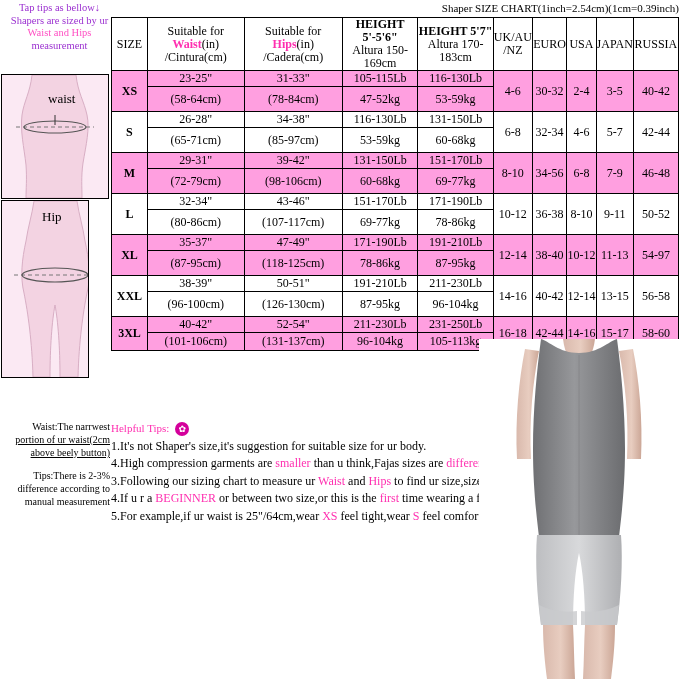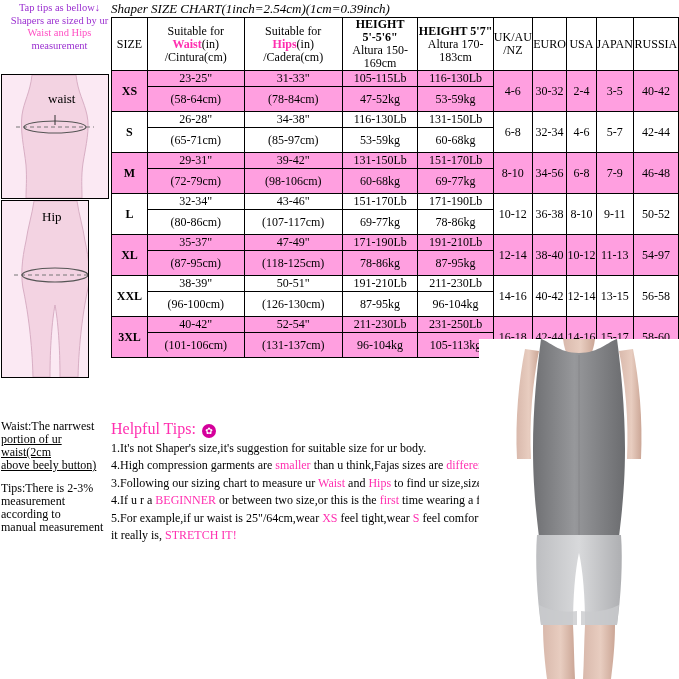--- a/index.html
+++ b/index.html
@@ -11,21 +11,21 @@
     color: #000000;
     position: relative;
     overflow: hidden;
   }
 
   
   #root { position:relative; width:679px; height:679px; }
 
   .title-bar {
     position:absolute; left:111px; top:0; width:568px; height:17px;
-    text-align:left; font-size:13px; line-height:17px;font-style:italic;
+    text-align:right; font-size:11px; line-height:17px;
   }
 
   
   .left-col {
     position:absolute; left:0; top:0; width:111px; height:679px;
   }
   .tap-note {
     position:absolute; left:1px; top:2px; width:117px; height:70px;
     font-size:10.5px; line-height:12.5px; text-align:center; color:#000;
   }
@@ -38,21 +38,21 @@
   }
   #waist-img { top:74px; width:108px; height:125px; }
   #hip-img { top:200px; width:88px; height:178px; }
 
   .img-label {
     position:absolute; font-size:13px; color:#000; z-index:3;
   }
 
   .waist-note {
     position:absolute; left:1px; top:420px; width:109px; height:120px;
-    font-size:12px; line-height:13px; text-align:left;
+    font-size:10px; line-height:13px; text-align:right;
   }
   .waist-note u { text-decoration: underline; }
 
   
   table.chart {
     position:absolute; left:111px; top:17px;
     border-collapse: collapse;
     table-layout: fixed;
   }
   table.chart td, table.chart th {
@@ -69,21 +69,21 @@
   .rowwhite { background:#ffffff; }
   .cellbig { font-size:13px; }
   .cellsm { font-size:12px; }
   .small-col { font-size:11.5px; }
 
   
   .tips {
     position:absolute; left:111px; top:420px; width:568px;
     font-size:12px; line-height:17.5px;
   }
-  .tips .head { color:#ff2fb0; font-size:16px; }
+  .tips .head { color:#ff2fb0; font-size:11px; }
   .tips .pink { color:#ff2fb0; }
   .tips .badge {
     display:inline-block; width:14px; height:14px; border-radius:50%;
     background:#d4009b; color:#fff; font-size:9px; line-height:14px;
     text-align:center; vertical-align:middle; margin-left:6px;
   }
 
   
   .model-wrap {
     position:absolute; right:0; bottom:0; width:200px; height:340px;
@@ -134,21 +134,21 @@
       </svg>
       <div class="img-label" style="left:40px; top:8px;">Hip</div>
     </div>
 
     <div class="waist-note">
       <span>Waist:The narrwest</span><br>
       <u>portion of ur waist(2cm</u><br>
       <u>above beely button)</u>
       <div style="height:10px"></div>
       <span>Tips:There is 2-3%</span><br>
-      <span>measurement according to</span><br>
+      <span>difference according to</span><br>
       <span>manual measurement</span>
     </div>
   </div>
 
   <table class="chart">
     <colgroup>
       <col style="width:42px">
       <col style="width:118px">
       <col style="width:122px">
       <col style="width:92px">
@@ -303,21 +303,21 @@
           <td class="cellbig">52-54"</td>
           <td class="cellbig">211-230Lb</td>
           <td class="cellbig">231-250Lb</td>
           <td class="small-col" rowspan="2">16-18</td>
           <td class="small-col" rowspan="2">42-44</td>
           <td class="small-col" rowspan="2">14-16</td>
           <td class="small-col" rowspan="2">15-17</td>
           <td class="small-col" rowspan="2">58-60</td>
         </tr>
         <tr class="rowpink">
-          <td class="cellsm" style="height:25px">(101-106cm)</td>
+          <td class="cellsm" style="height:18px">(101-106cm)</td>
           <td class="cellsm">(131-137cm)</td>
           <td class="cellsm">96-104kg</td>
           <td class="cellsm">105-113kg</td>
         </tr>
       </tbody>
   </table>
 
   <div class="tips">
     <div>
       <span class="head">Helpful Tips:</span><span class="badge">✿</span>
@@ -327,23 +327,20 @@
       <span>4.High compression garments are </span><span class="pink">smaller</span><span> than u think,Fajas sizes are </span><span class="pink">different</span><span> from usual clothes.</span>
     </div>
     <div>
       <span>3.Following our sizing chart to measure ur </span><span class="pink">Waist</span><span> and </span><span class="pink">Hips</span><span> to find ur size,size won't be a problem!</span>
     </div>
     <div>
       <span>4.If u r a </span><span class="pink">BEGINNER</span><span> or between two size,or this is the </span><span class="pink">first</span><span> time wearing a faja,pls choose the </span><span class="pink">Size up</span><span>.</span>
     </div>
     <div>
       <span>5.For example,if ur waist is 25"/64cm,wear </span><span class="pink">XS</span><span> feel tight,wear </span><span class="pink">S</span><span> feel comfort more.It will seem smaller than what</span>
-    </div>
-    <div>
-      <span>it really is, </span><span class="pink">STRETCH IT!</span>
     </div>
   </div>
 
   <div class="model-wrap">
     <svg width="200" height="340" viewBox="0 0 200 340">
       <defs>
         <linearGradient id="gskin" x1="0" y1="0" x2="1" y2="0">
           <stop offset="0%" stop-color="#d9b9ac"></stop>
           <stop offset="55%" stop-color="#e8cdc0"></stop>
           <stop offset="100%" stop-color="#cba696"></stop>

